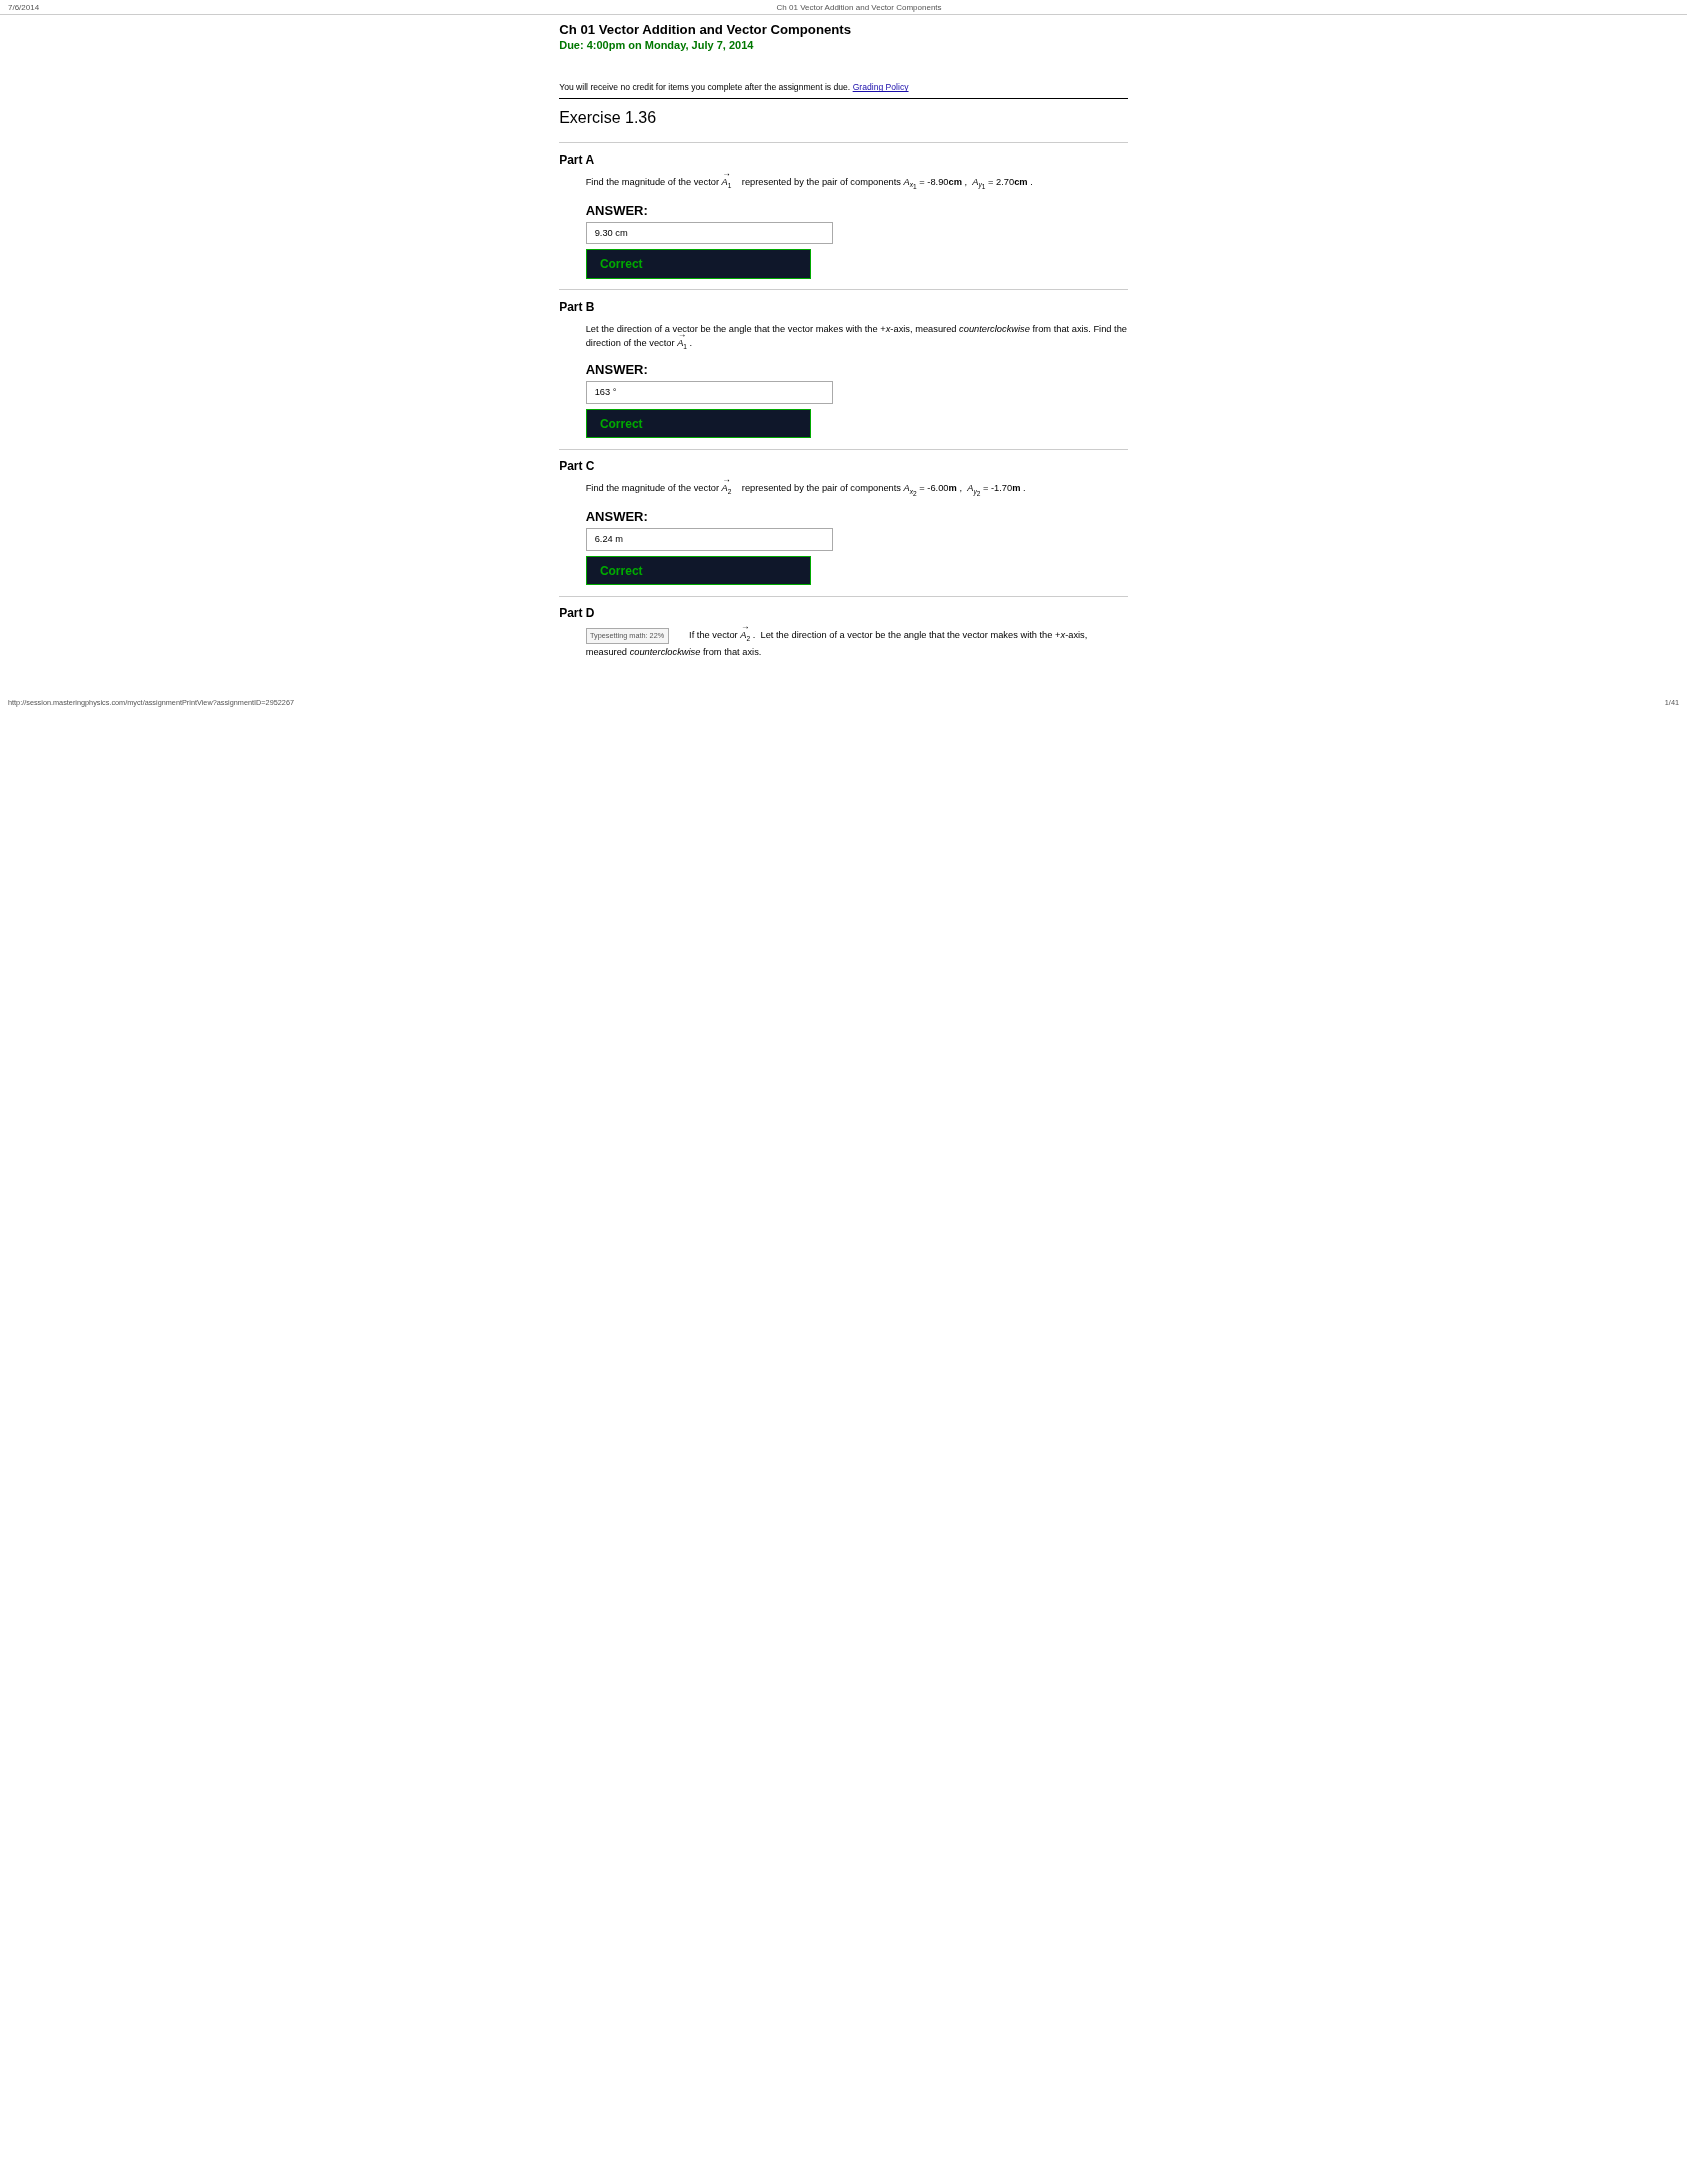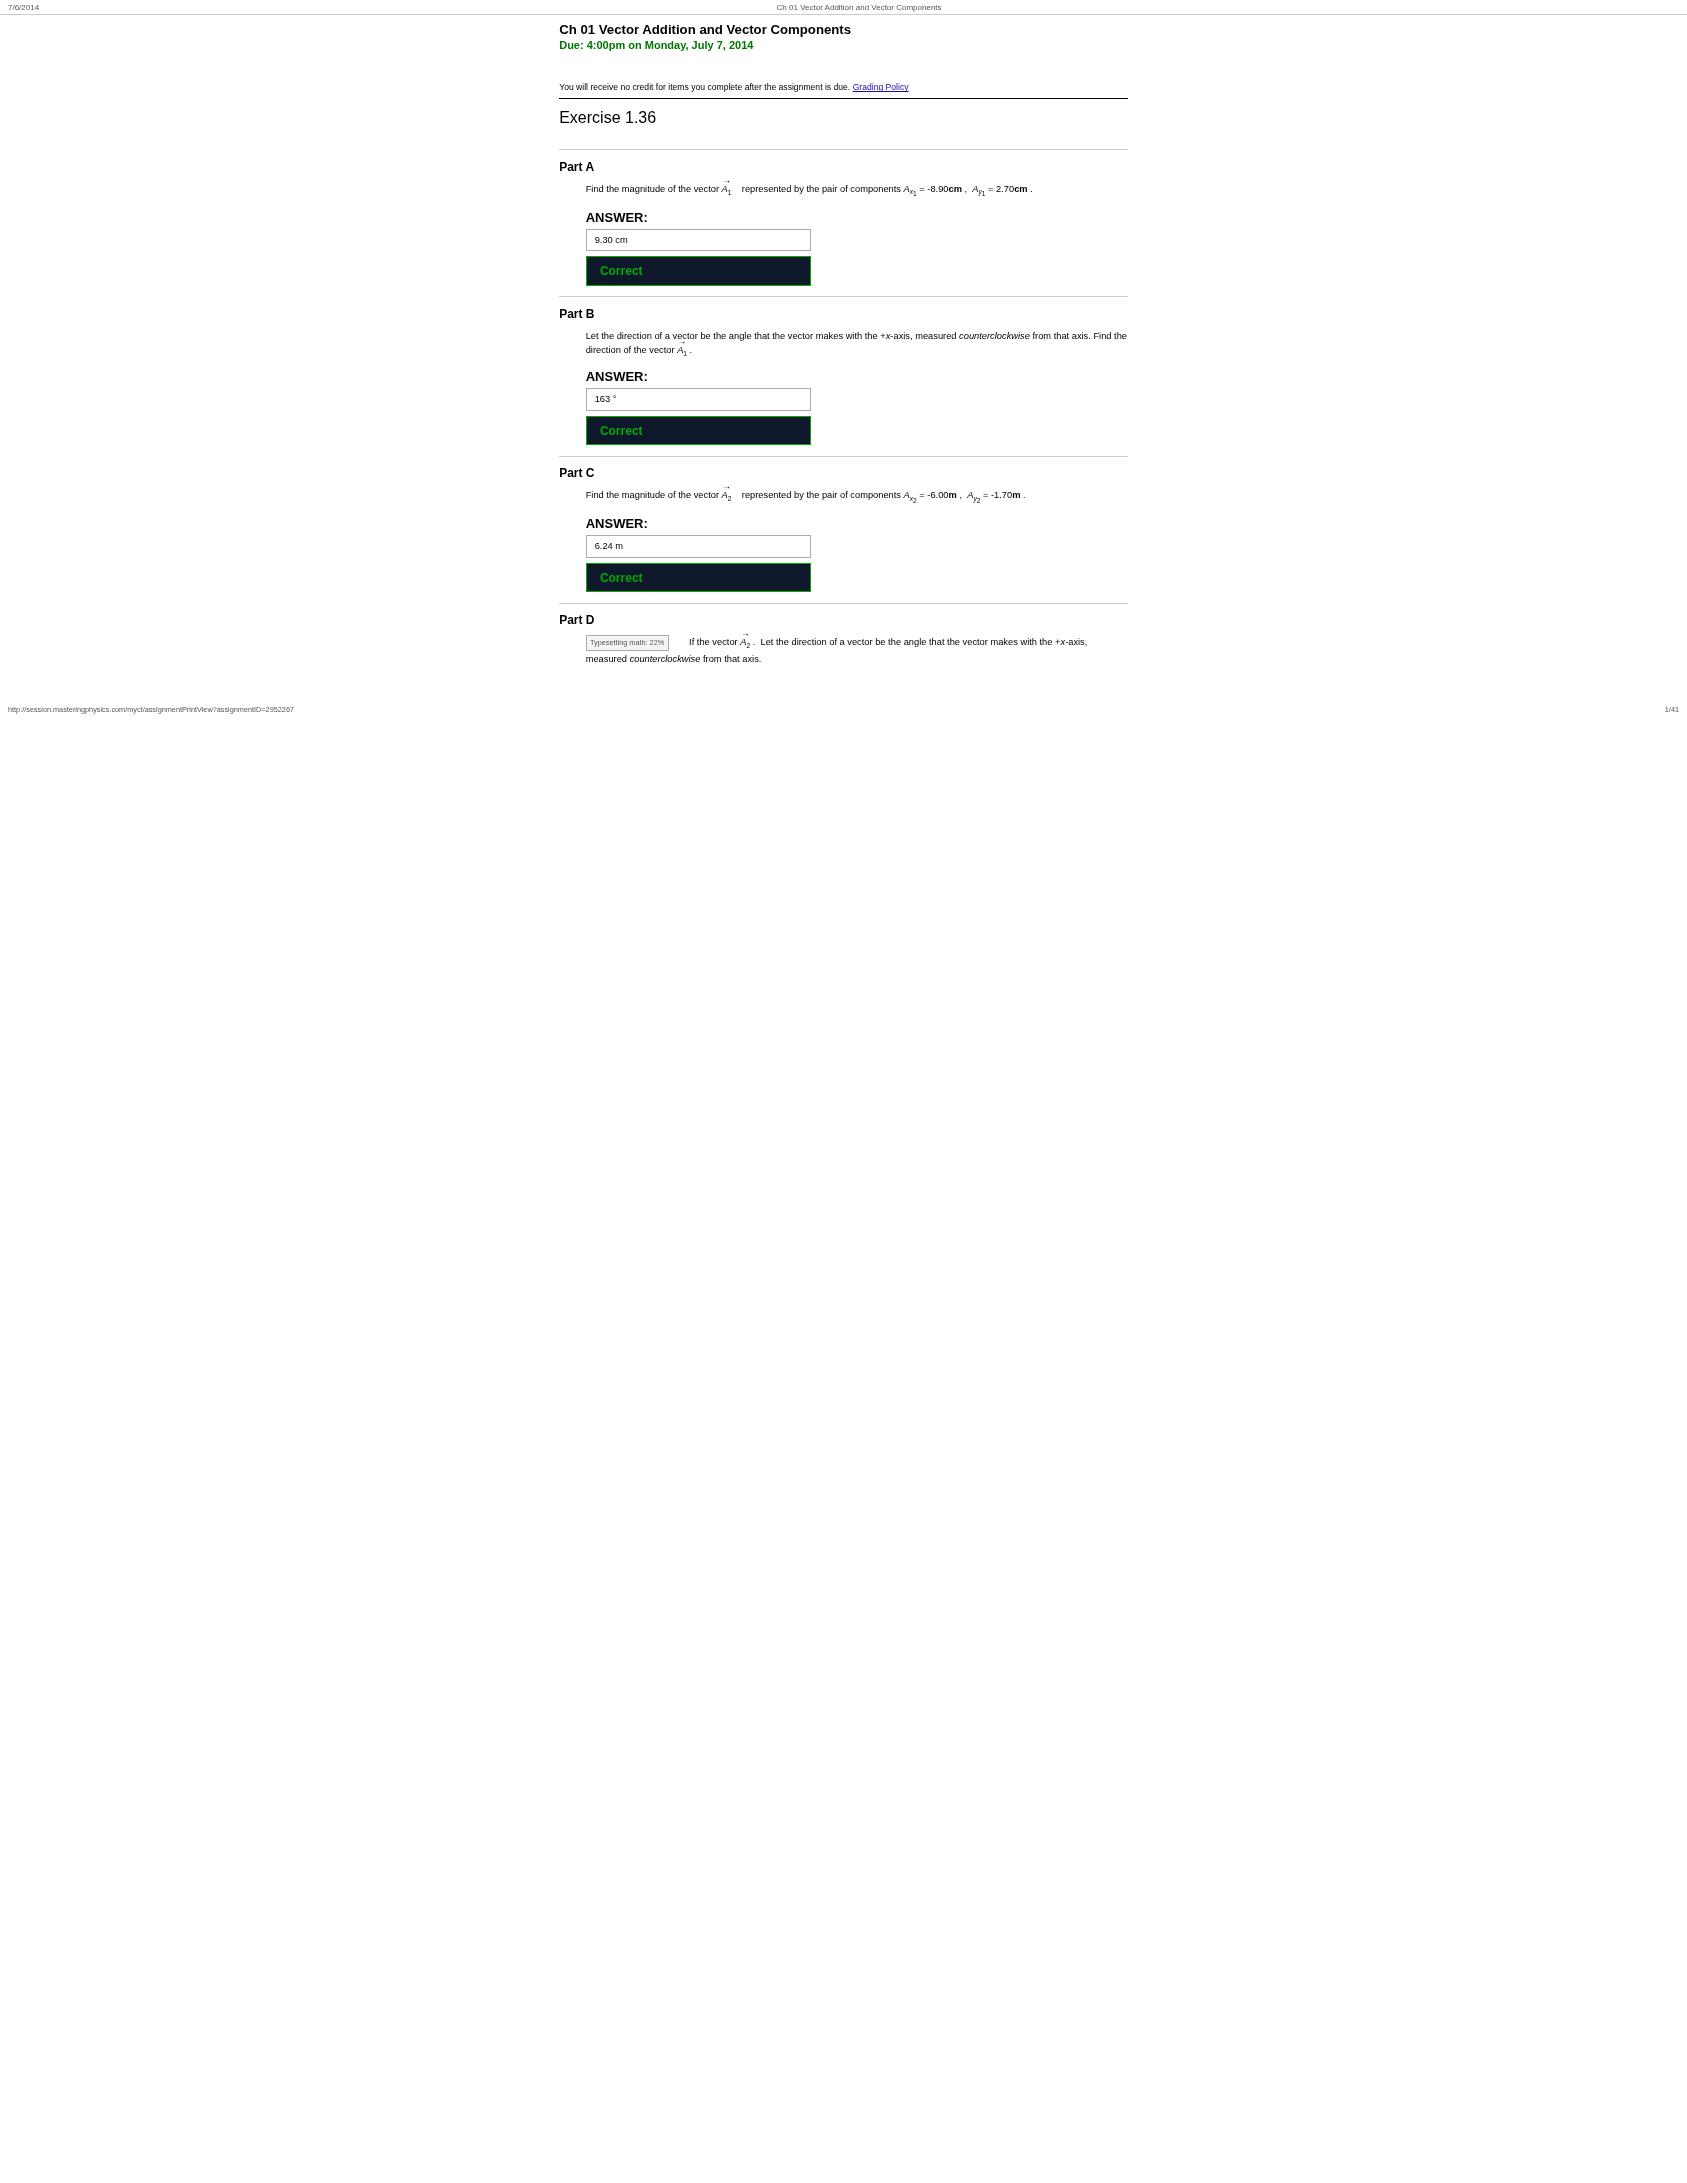--- a/index.html
+++ b/index.html
@@ -59,21 +59,21 @@
 
     .divider-main {
       border: none;
       border-top: 1.3px solid #000;
       margin: 5.3px 0 10.6px 0;
     }
 
     .exercise-title {
       font-size: 16px;
       font-weight: normal;
-      margin-bottom: 22px;
+      margin-bottom: 15px;
     }
 
     .part-divider {
       border: none;
       border-top: 0.7px solid #ccc;
       margin: 10.6px 0 9.3px 0;
     }
 
     .part-heading {
       font-size: 12px;
@@ -93,21 +93,21 @@
 
     .answer-label {
       font-size: 13px;
       font-weight: bold;
       margin-bottom: 4px;
     }
 
     .answer-box {
       border: 0.7px solid #aaa;
       padding: 5.3px 8px;
-      width: 225px;
+      width: 247px;
       font-size: 9.3px;
       margin-bottom: 5.3px;
       background: #fff;
     }
 
     .correct-box {
       border: 1.3px solid #00aa00;
       padding: 6.6px 13.2px;
       width: 225px;
       font-size: 12px;

